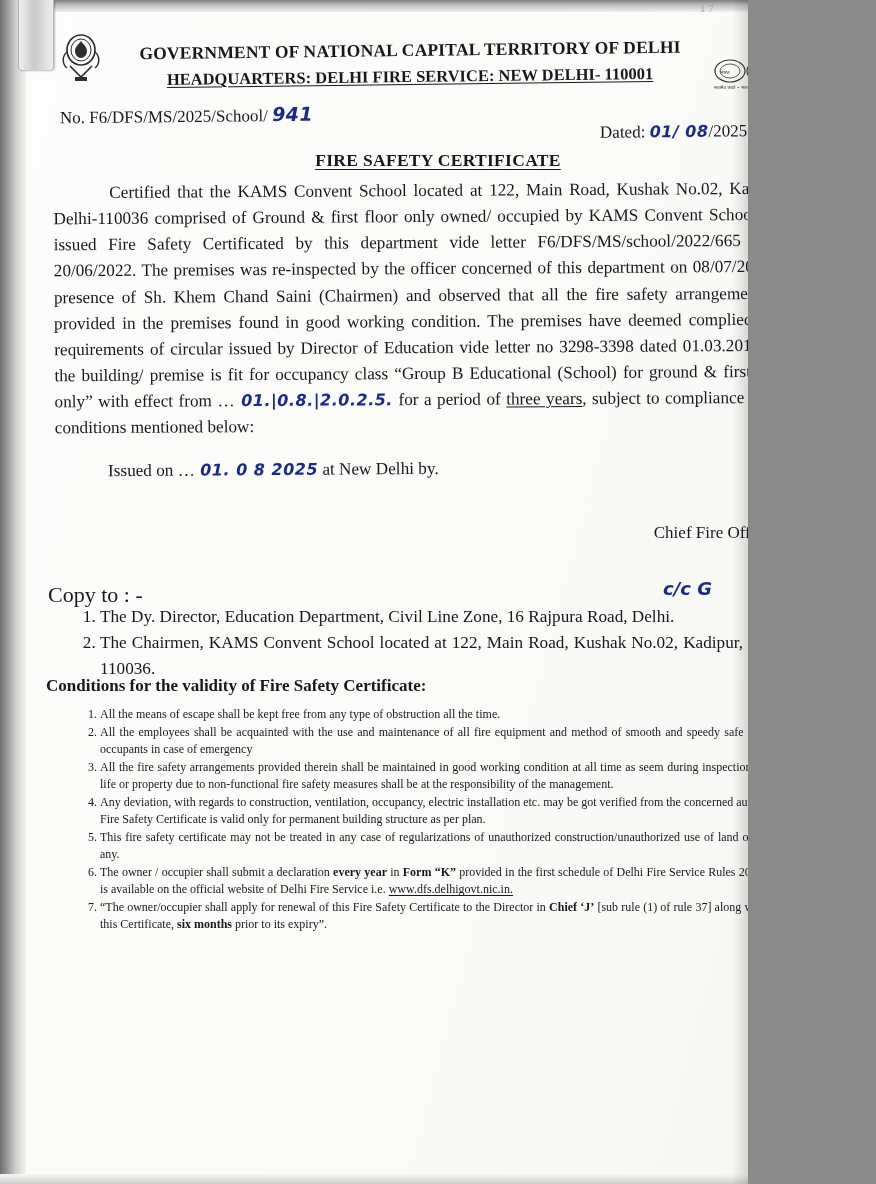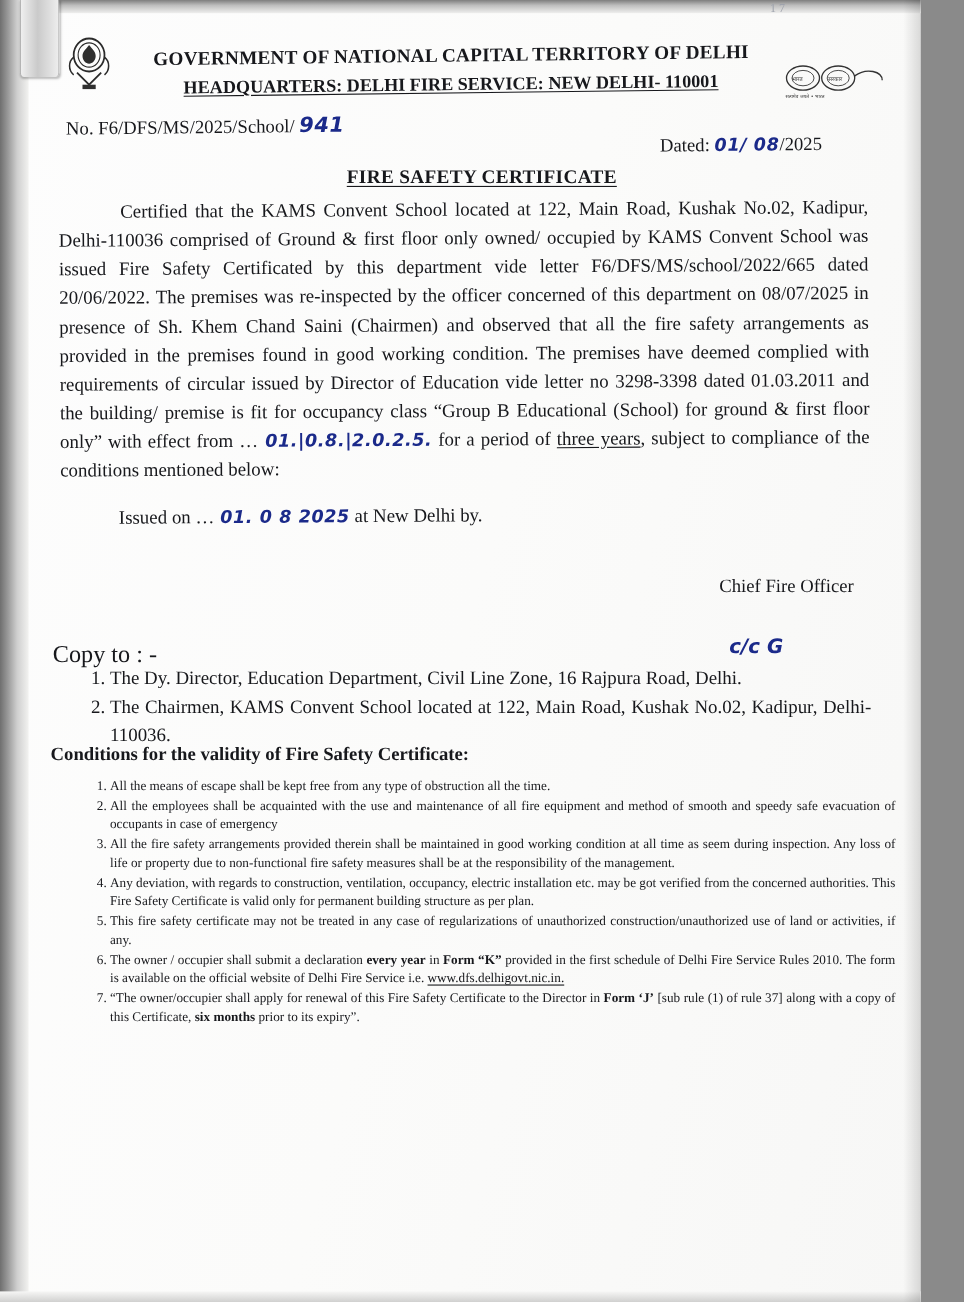--- a/index.html
+++ b/index.html
@@ -2,21 +2,21 @@
 <html><head>
 <meta charset="utf-8">
 <style>
   html, body {
     margin: 0;
     padding: 0;
     background: #8a8a8a;
   }
   #page {
     position: relative;
-    width: 837px;
+    width: 748px;
     height: 1184px;
     background: #ffffff;
     overflow: hidden;
     font-family: "Liberation Serif", serif;
     color: #17181c;
     
     background: linear-gradient(105deg,#fdfdfd 0%, #fbfbfa 50%, #f7f7f6 100%);
   }
   
   .edge-left {
@@ -231,18 +231,18 @@
     <ol>
       <li>All the means of escape shall be kept free from any type of obstruction all the time.</li>
       <li>All the employees shall be acquainted with the use and maintenance of all fire equipment and method of smooth and speedy safe evacuation of occupants in case of emergency</li>
       <li>All the fire safety arrangements provided therein shall be maintained in good working condition at all time as seem during inspection. Any loss of life or property due to non-functional fire safety measures shall be at the responsibility of the management.</li>
       <li>Any deviation, with regards to construction, ventilation, occupancy, electric installation etc. may be got verified from the concerned authorities. This Fire Safety Certificate is valid only for permanent building structure as per plan.</li>
       <li>This fire safety certificate may not be treated in any case of regularizations of unauthorized construction/unauthorized use of land or activities, if any.</li>
       <li>
         <span>The owner / occupier shall submit a declaration </span><span class="b">every year</span><span> in </span><span class="b">Form “K”</span><span> provided in the first schedule of Delhi Fire Service Rules 2010. The form is available on the official website of Delhi Fire Service i.e. </span><span class="u">www.dfs.delhigovt.nic.in.</span>
       </li>
       <li>
-        <span>“The owner/occupier shall apply for renewal of this Fire Safety Certificate to the Director in </span><span class="b">Form ‘J’</span><span> [sub rule (1) of rule 37] along with a copy of this Certificate, </span><span class="b">six months</span><span> prior to its expiry”.</span>
+        <span>“The owner/occupier shall apply for renewal of this Fire Safety Certificate to the Director in </span><span class="b">Chief ‘J’</span><span> [sub rule (1) of rule 37] along with a copy of this Certificate, </span><span class="b">six months</span><span> prior to its expiry”.</span>
       </li>
     </ol>
   </div>
 
 </div>
 
 </body></html>

